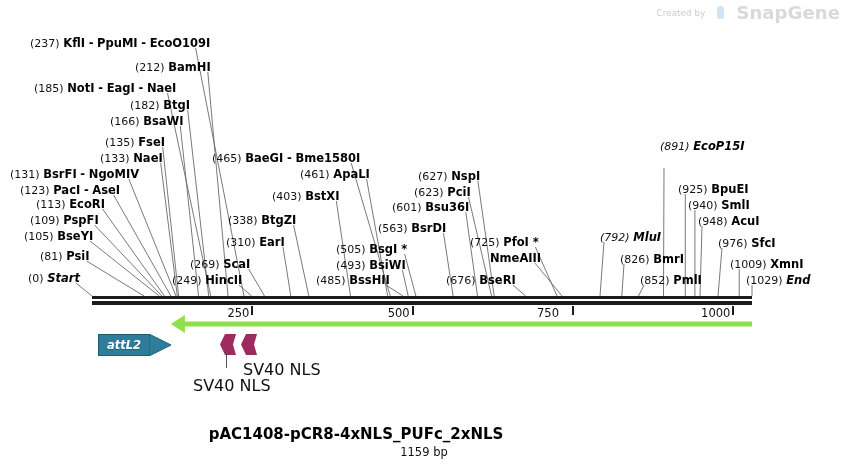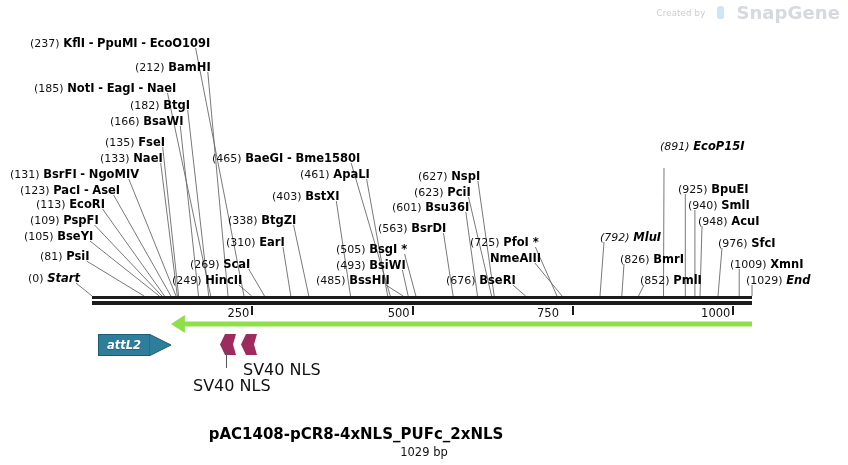--- a/index.html
+++ b/index.html
@@ -196,15 +196,15 @@
         <polygon points="241,344.5 246,334 257,334 254,344.5 257,355 246,355" fill="#9e2b5e"></polygon>
       </g>
   </svg>
 
   <div class="nls-leader" style="left:226px;top:352px;height:16px;"></div>
 
   <div class="feat-caption" style="left:243px;top:360px;">SV40 NLS</div>
   <div class="feat-caption" style="left:193px;top:376px;">SV40 NLS</div>
 
   <div style="position:absolute;left:0;top:425px;width:712px;text-align:center;font-size:15px;font-weight:bold;color:#000;">pAC1408-pCR8-4xNLS_PUFc_2xNLS</div>
-  <div style="position:absolute;left:0;top:445px;width:848px;text-align:center;font-size:11.5px;color:#111;">1029 bp</div>
+  <div style="position:absolute;left:0;top:445px;width:848px;text-align:center;font-size:11.5px;color:#111;">1159 bp</div>
 
 </div>
 
 </body></html>

